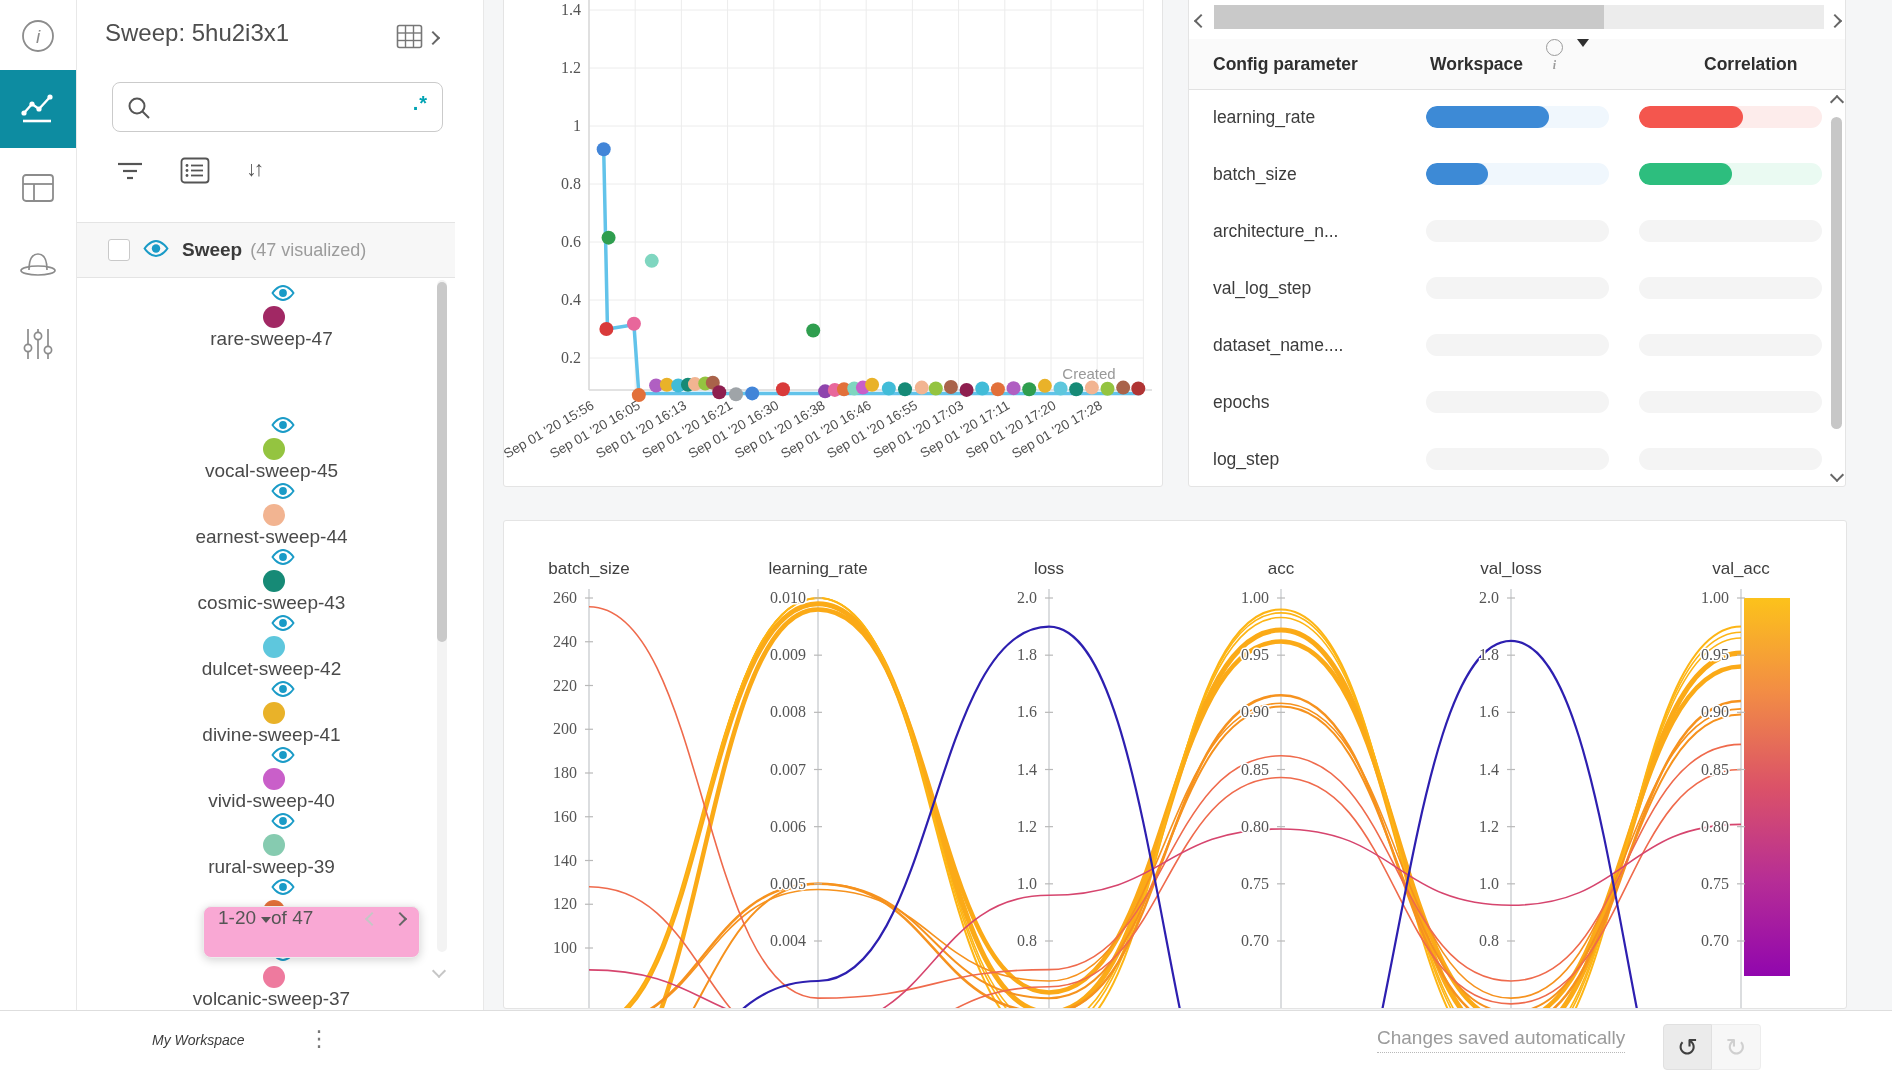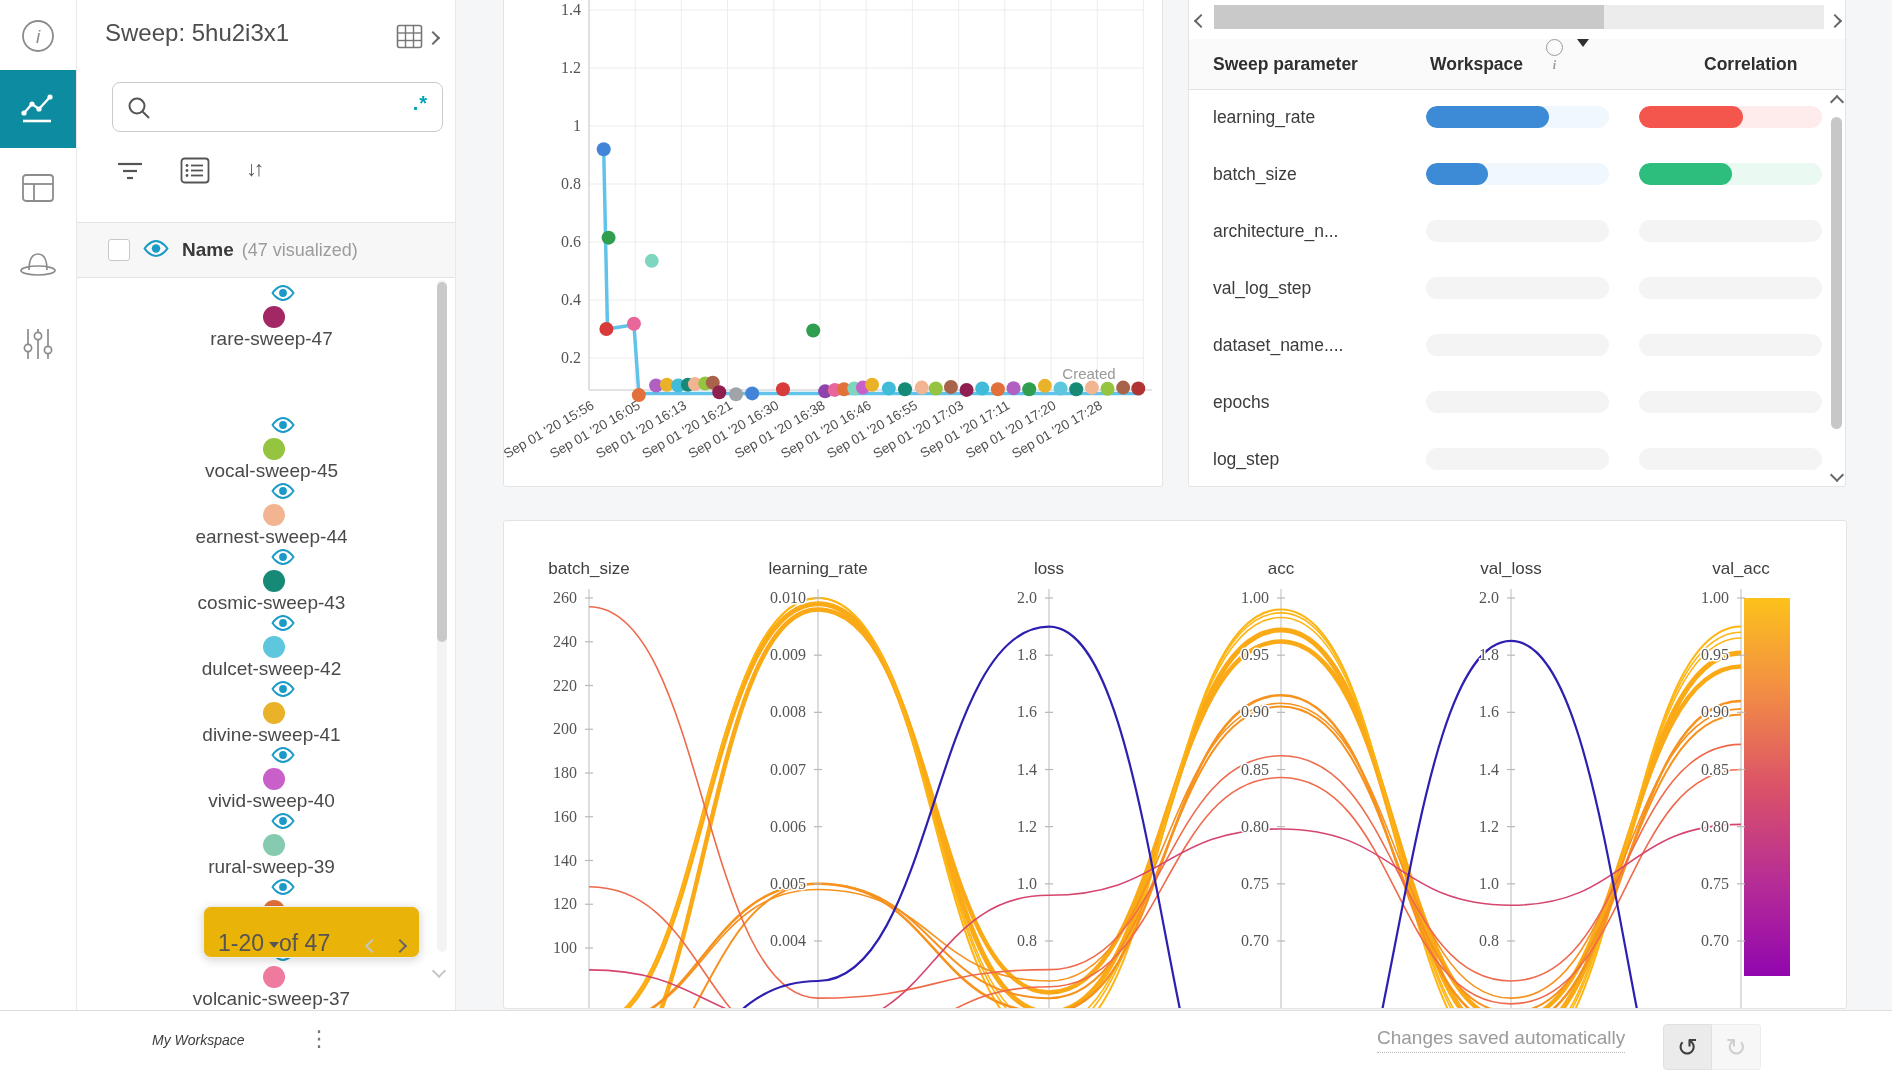--- a/index.html
+++ b/index.html
@@ -3,21 +3,21 @@
 <meta charset="utf-8">
 <style>
   html,body{margin:0;padding:0;background:#e9eaeb;}
   #app{position:relative;width:1892px;height:1071px;background:#f5f6f7;overflow:hidden;
        font-family:"Liberation Sans",sans-serif;color:#3c3c3c;}
   
   .rail{position:absolute;left:0;top:0;width:76px;height:1010px;background:#fff;border-right:1px solid #e8e8e8;z-index:3;}
   .rail-item{position:absolute;left:0;width:76px;height:56px;display:flex;align-items:center;justify-content:center;cursor:pointer;}
   .rail-item.active{height:78px;}
   
-  .sidebar{position:absolute;left:76px;top:0;width:379px;height:1010px;background:#fff;border-right:1px solid #e8e8e8;z-index:2;overflow:hidden;}
+  .sidebar{position:absolute;left:76px;top:0;width:379px;height:1010px;background:#fff;border-right:1px solid #e8e8e8;z-index:2;overflow:hidden;padding-left:28px;}
   .sweep-title{position:absolute;left:29px;top:19px;font-size:24px;color:#4e4e4e;}
   .hdr-grid-btn{position:absolute;left:320px;top:24px;cursor:pointer;}
   .hdr-expand-btn{position:absolute;left:352px;top:29px;cursor:pointer;}
   .search-box{position:absolute;left:36px;top:82px;width:331px;height:50px;border:1.5px solid #cbcbcb;border-radius:8px;background:#fff;box-sizing:border-box;}
   .search-box input{position:absolute;left:46px;top:6px;width:230px;height:34px;border:none;outline:none;font-size:17px;font-family:"Liberation Sans",sans-serif;}
   .search-mag{position:absolute;left:13px;top:12px;}
   .search-regex{position:absolute;right:14px;top:9px;font-size:20px;font-weight:bold;color:#00a3b3;letter-spacing:1px;cursor:pointer;}
   .tool-btn{position:absolute;cursor:pointer;}
   .sort-glyph{font-size:21px;color:#555;letter-spacing:-3px;}
   .name-header{position:absolute;left:0;top:222px;width:379px;height:56px;background:#f7f7f7;border-top:1px solid #e4e4e4;border-bottom:1px solid #e4e4e4;display:flex;align-items:center;box-sizing:border-box;}
@@ -26,21 +26,21 @@
   .name-label{margin-left:13px;font-size:19px;font-weight:bold;color:#3a3a3a;}
   .name-count{margin-left:8px;font-size:18px;color:#9c9c9c;}
   .runs-list{position:absolute;left:0;top:284px;width:379px;height:726px;overflow:hidden;}
   .run-row{position:absolute;left:0;width:379px;height:66px;display:flex;align-items:center;cursor:pointer;flex-direction:column;}
   .run-row .eye{margin-left:34px;cursor:pointer;flex:none;}
   .run-dot{width:22px;height:22px;border-radius:50%;margin-left:16px;flex:none;}
   .run-name{margin-left:12px;font-size:19px;color:#4a4a4a;white-space:nowrap;}
   .sb-track{position:absolute;left:361px;top:280px;width:10px;height:672px;background:#f3f3f3;border-radius:5px;}
   .sb-thumb{position:absolute;left:0;top:2px;width:10px;height:360px;background:#c9c9c9;border-radius:5px;}
   .sb-down{position:absolute;left:358px;top:962px;}
-  .pagination{position:absolute;left:127px;top:906px;width:217px;height:52px;background:#eab308;border:1px solid #ececec;border-radius:8px;box-shadow:0 2px 10px rgba(0,0,0,0.18);z-index:6;display:flex;align-items:flex-end;padding:0 14px;box-sizing:border-box;font-size:23px;color:#555;}
+  .pagination{position:absolute;left:127px;top:906px;width:217px;height:52px;background:#f9a8d4;border:1px solid #ececec;border-radius:8px;box-shadow:0 2px 10px rgba(0,0,0,0.18);z-index:6;display:flex;align-items:flex-start;padding:0 14px;box-sizing:border-box;font-size:19px;color:#555;}
   .pg-caret{width:0;height:0;border-left:5px solid transparent;border-right:5px solid transparent;border-top:6px solid #555;margin:3px 0 0 5px;}
   .pg-of{margin-left:0;}
   .pg-prev{margin-left:auto;}
   .pg-next{margin-left:18px;}
   
   .chev{display:inline-block;width:8px;height:8px;border-right:2px solid #666;border-bottom:2px solid #666;}
   .chev.right{transform:rotate(-45deg);}
   .chev.left{transform:rotate(135deg);}
   .chev.up{transform:rotate(-135deg);}
   .chev.down{transform:rotate(45deg);}
@@ -179,21 +179,21 @@
     </div>
 
     <div class="name-header">
       <span class="cb"></span>
       <span class="eye">
         <svg width="26" height="19" viewBox="0 0 24 17">
           <path d="M12,1.5 C6,1.5 1.5,8.5 1.5,8.5 S6,15.5 12,15.5 S22.5,8.5 22.5,8.5 S18,1.5 12,1.5 Z" fill="none" stroke="#1a9bc7" stroke-width="1.9"></path>
           <circle cx="12" cy="8.5" r="3.9" fill="#1a9bc7"></circle>
         </svg>
       </span>
-      <span class="name-label">Name</span>
+      <span class="name-label">Sweep</span>
       <span class="name-count">(47 visualized)</span>
     </div>
 
     <div class="runs-list">
         <div class="run-row" style="top: 0px;">
           <span class="eye"><svg width="24" height="18" viewBox="0 0 24 17">
               <path d="M12,1.5 C6,1.5 1.5,8.5 1.5,8.5 S6,15.5 12,15.5 S22.5,8.5 22.5,8.5 S18,1.5 12,1.5 Z" fill="none" stroke="#1a9bc7" stroke-width="1.9"></path>
               <circle cx="12" cy="8.5" r="3.9" fill="#1a9bc7"></circle>
             </svg></span>
           <span class="run-dot" style="background:#a12864"></span>
@@ -380,21 +380,21 @@
   </div>
 
   <div class="panel" id="importance-panel">
     <div class="hscroll">
       <div class="hs-track"></div>
       <div class="hs-thumb"></div>
       <span class="hs-left"><span class="chev left"></span></span>
       <span class="hs-right"><span class="chev right"></span></span>
     </div>
     <div class="imp-header">
-      <span class="col-param">Sweep parameter</span>
+      <span class="col-param">Config parameter</span>
       <span class="col-imp">Workspace</span>
       <span class="info-circ">i</span>
       <span class="sort-caret"></span>
       <span class="col-corr">Correlation</span>
     </div>
     <div class="imp-rows">
         <div class="imp-row">
           <span class="pname">learning_rate</span>
           <span class="bar imp" style="background:#f0f7fd">
             <span class="fill" style="display:block;width:67%;background:#3d8ad6"></span>

